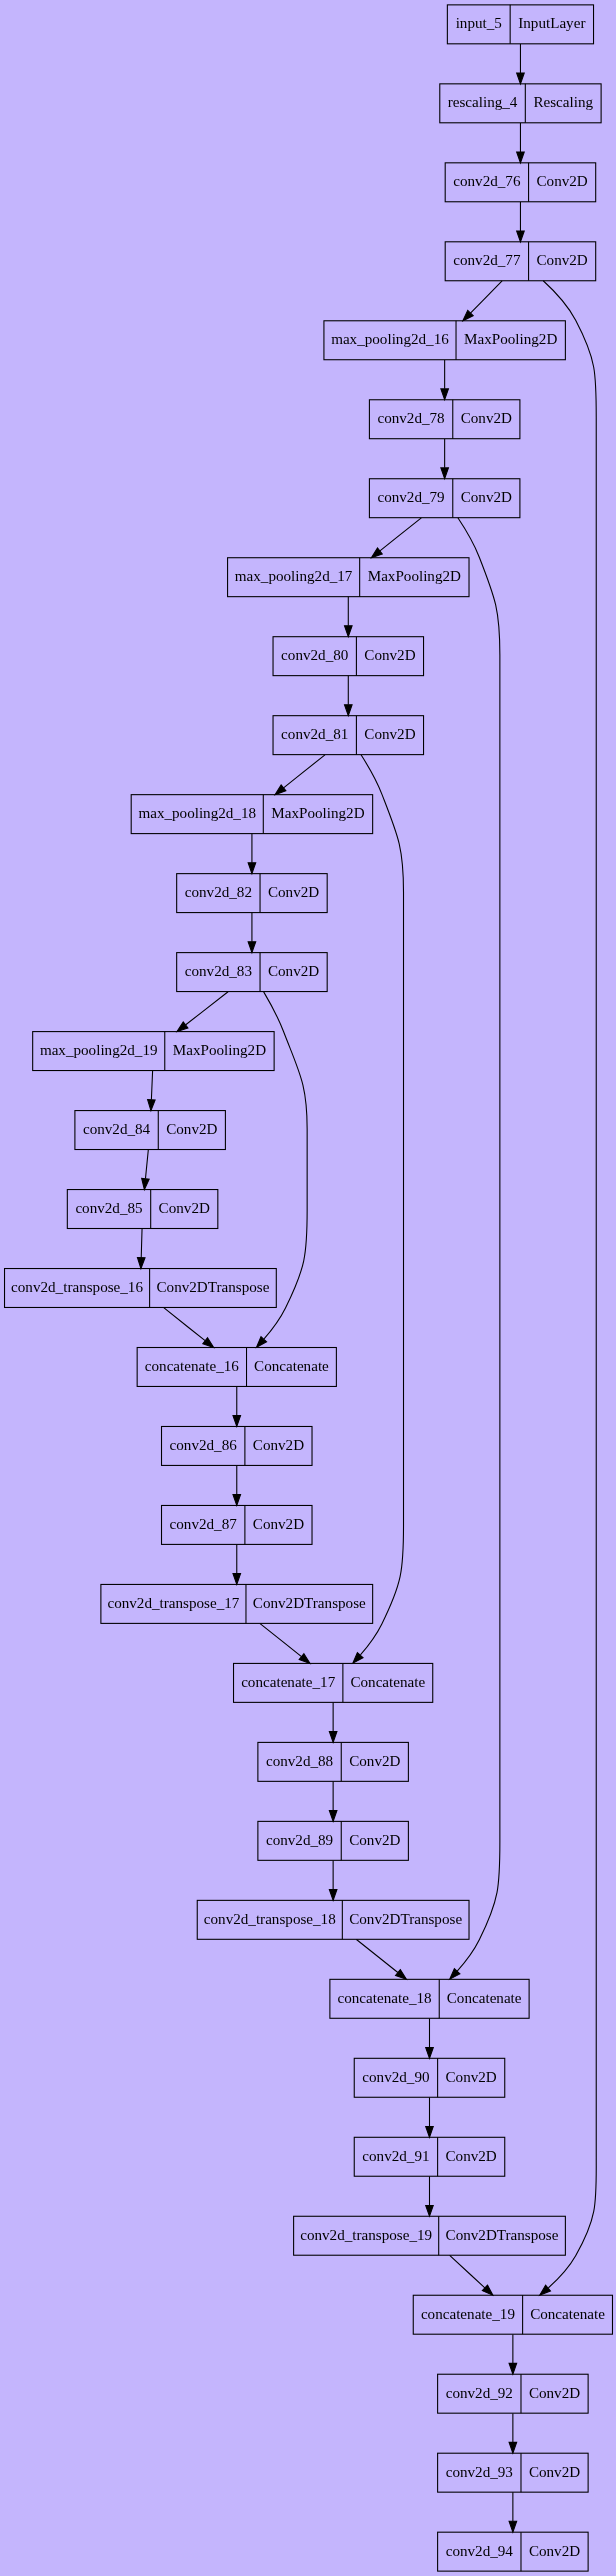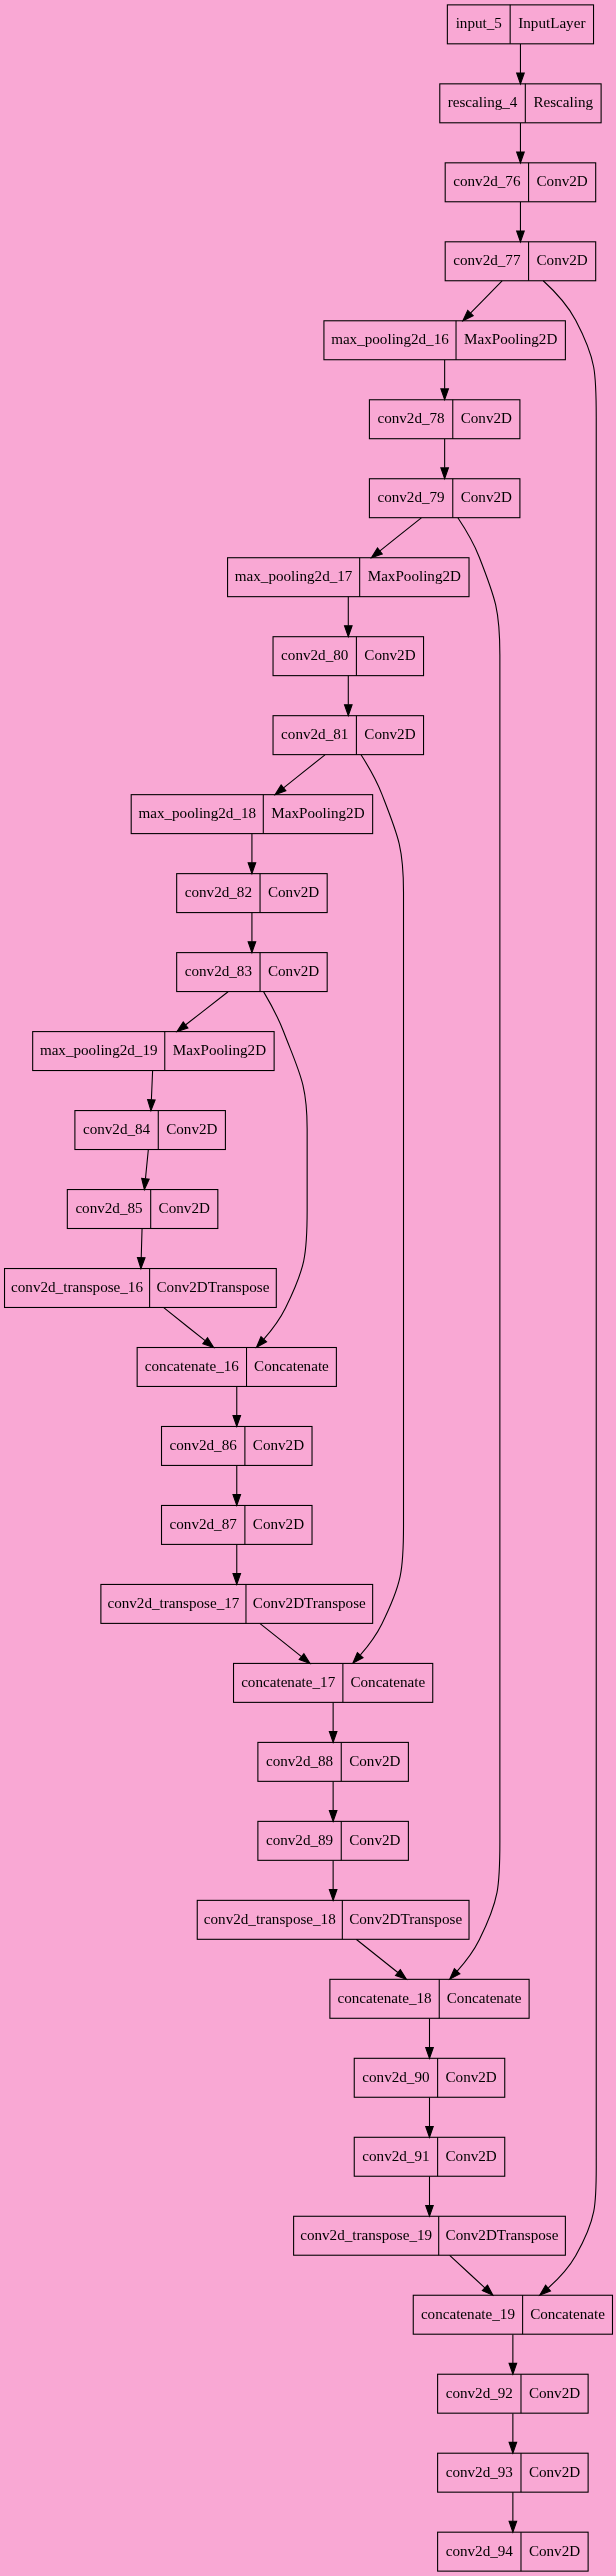--- a/index.html
+++ b/index.html
@@ -10,21 +10,21 @@
   .lbl{font-family:"Liberation Serif",serif;font-size:18.65px;fill:#000000;
        filter:opacity(1);white-space:pre;}
   .node-box{fill:none;stroke:#000000;stroke-width:1.33;}
   .node-div{stroke:#000000;stroke-width:1.33;}
   .edge-line{fill:none;stroke:#000000;stroke-width:1.33;}
   .edge-head{fill:#000000;stroke:#000000;stroke-width:1.33;}
 </style>
 </head>
 <body>
 
-<div id="graph" style="width: 617px; height: 2576px; background: #f9a8d4; text-align: center;">
+<div id="graph" style="width: 617px; height: 2576px; background: #c4b5fd; text-align: center;">
   <svg id="canvas" viewBox="0 0 760 3175" width="617" height="2576" shape-rendering="geometricPrecision">
     <g id="edge-layer">
         <g>
           <path d="M641.23,54.26 C641.23,64.95 641.23,77.94 641.23,89.92" class="edge-line" stroke="#000000" stroke-width="1.33"></path>
           <polygon points="645.9,89.97 641.23,103.3 636.56,89.97 645.9,89.97" class="edge-head" fill="#000000" stroke="#000000" stroke-width="1.33"></polygon>
         </g>
         <g>
           <path d="M641.23,151.6 C641.23,162.3 641.23,175.29 641.23,187.26" class="edge-line" stroke="#000000" stroke-width="1.33"></path>
           <polygon points="645.9,187.31 641.23,200.65 636.56,187.31 645.9,187.31" class="edge-head" fill="#000000" stroke="#000000" stroke-width="1.33"></polygon>
         </g>

